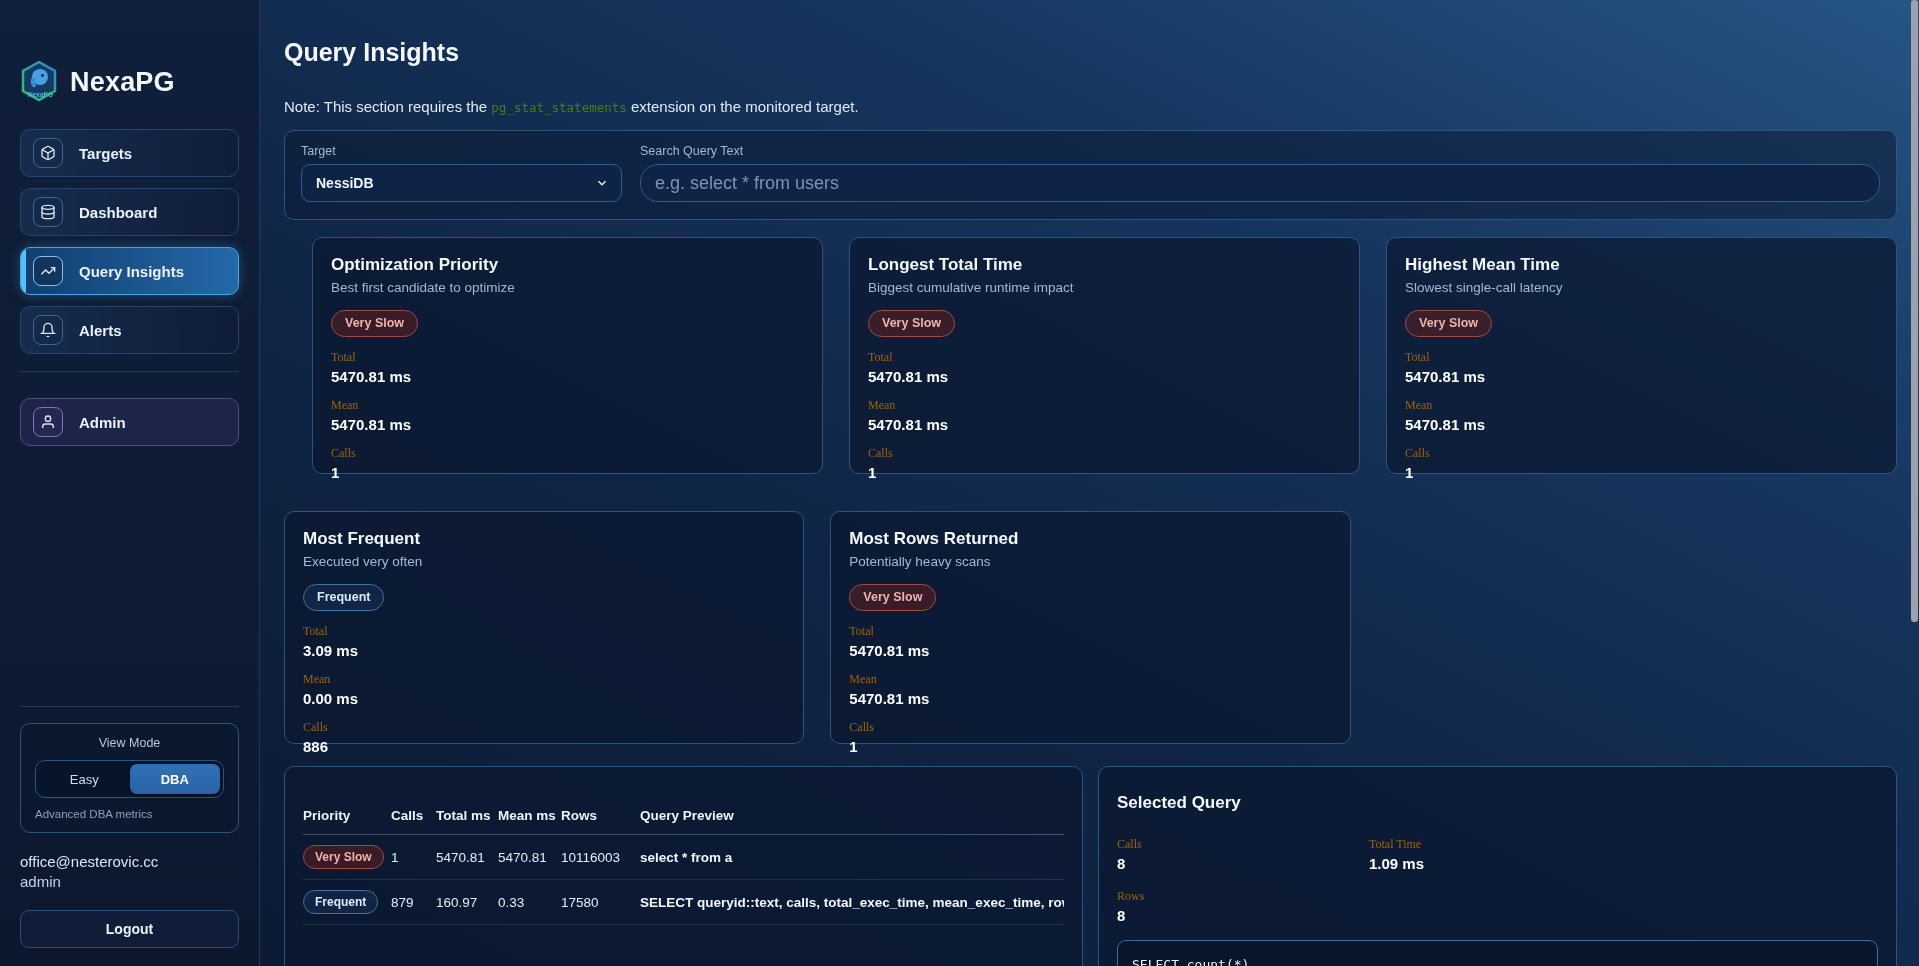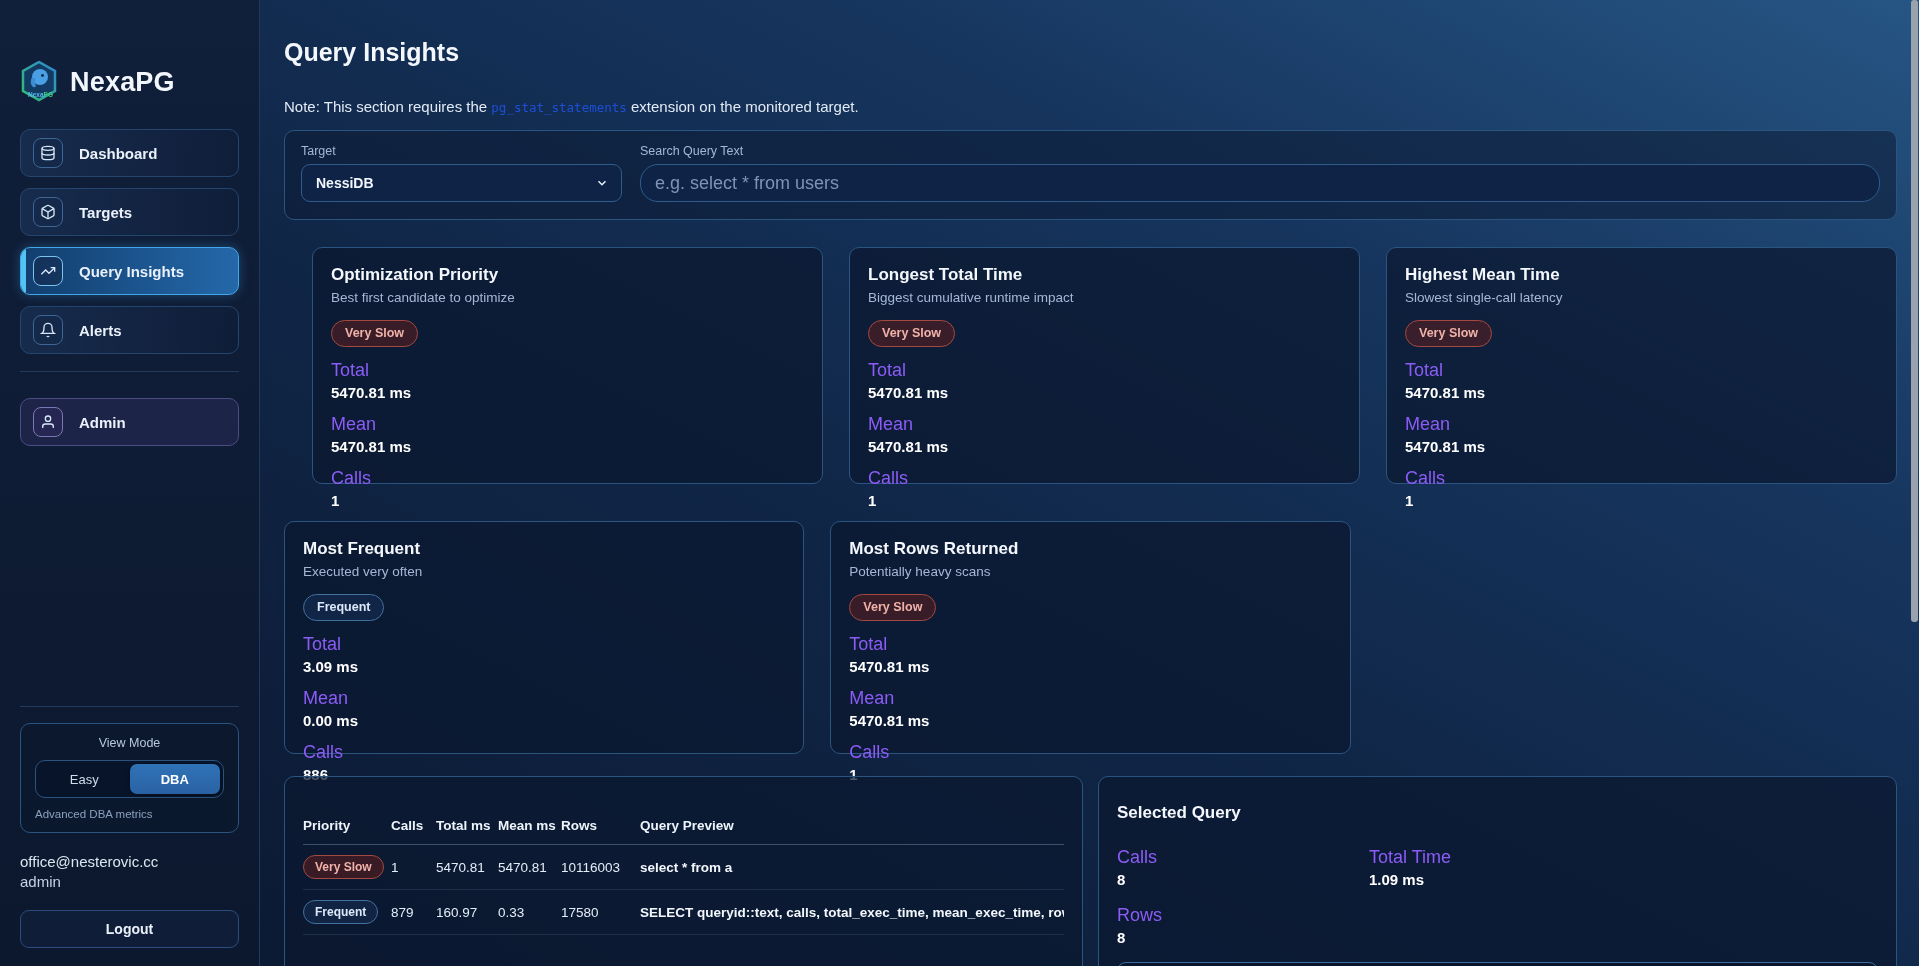--- a/index.html
+++ b/index.html
@@ -82,21 +82,21 @@
   }
   
   .main {
     position:absolute; left:260px; right:0; top:0; bottom:0;
     padding:38px 22px 0 24px; overflow:hidden;
   }
   .page-title { font-size:25px; font-weight:bold; color:#f4f8fd; }
   .note { margin-top:31px; font-size:15px; color:#e2eaf5; }
   .note code {
     font-family:"DejaVu Sans Mono","Liberation Mono",monospace;
-    font-size:12.5px; color:#1d4ed8;
+    font-size:12.5px; color:#4d7c0f;
   }
   .filterbar {
     margin-top:15px; display:flex; gap:18px;
     border:1px solid #2a5580; border-radius:10px;
     background:rgba(13,27,52,.55); padding:13px 16px 17px 16px;
   }
   .field-label { font-size:12.5px; color:#a4b8d6; margin-bottom:6px; }
   .f-target { width:321px; }
   .f-search { flex:1; }
   .select {
@@ -107,37 +107,37 @@
   .select .sel-val { font-size:14px; font-weight:bold; color:#f2f7fd; }
   .select .chev { color:#e8f0fa; display:flex; }
   .search-input {
     width:100%; height:38px; border:1px solid #2f5c8c; border-radius:18px;
     background:#0f2347; color:#e8f0fa; font-size:18px; padding:0 14px;
     font-family:"Liberation Sans", sans-serif; outline:none;
   }
   .search-input::placeholder { color:#7e93b6; }
   
   .cards { display:grid; grid-template-columns:repeat(3,1fr); gap:26px; }
-  .cards.row1 { margin-top:27px;padding-left:28px; }
+  .cards.row1 { margin-top:17px;padding-left:28px; }
   .cards.row2 { margin-top:37px; }
   .card {
     border:1px solid #2a5580; border-radius:10px;
     background:rgba(11,24,47,.72); padding:17px 18px;
   }
   .cards.row1 .card { height:237px; }
   .cards.row2 .card { height:233px; }
   .card h3 { font-size:17px; font-weight:bold; color:#f4f8fd; }
   .card .sub { margin-top:5px; font-size:13.5px; color:#a4b8d6; }
   .badge {
     display:inline-block; margin-top:15px; padding:4px 13px; border-radius:999px;
     font-size:12.5px; font-weight:bold; line-height:1.35;
   }
   .badge.danger { color:#f0b2a8; border:1px solid #a3493f; background:rgba(110,30,25,.45); }
   .badge.info   { color:#dce9fb; border:1px solid #40719f; background:rgba(30,60,105,.35); }
-  .stat-lbl { margin-top:13px; font-size:18px; color:#8b5cf6; }
+  .stat-lbl { margin-top:13px; font-size:12px; color:#a16207;font-family:Liberation Serif, serif; }
   .stat-val { margin-top:3px; font-size:15px; font-weight:bold; color:#ffffff; }
   
   .bottom { margin-top:22px; display:grid; grid-template-columns:repeat(2,1fr); gap:15px; }
   .panel {
     border:1px solid #2a5580; border-radius:10px;
     background:rgba(11,24,47,.72); padding:14px 18px 18px 18px; height:330px;
   }
   .panel h3 { margin-top:12px; font-size:17px; font-weight:bold; }
   table.rq { margin-top:27px; width:100%; border-collapse:collapse; table-layout:fixed; }
   table.rq th {
@@ -187,36 +187,36 @@
         <text x="8" y="36" font-size="6.5" font-weight="bold" fill="#58b6f0">Nexa<tspan fill="#3ecf7a">PG</tspan></text>
       </svg>
     </div>
     <div class="brand-name">NexaPG</div>
   </div>
 
   <nav class="nav">
     <div class="nav-item">
       <span class="ic">
         <svg class="icon" width="16" height="16" viewBox="0 0 24 24" fill="none" stroke="currentColor" stroke-width="2">
+            <path d="M21 16V8a2 2 0 0 0-1-1.73l-7-4a2 2 0 0 0-2 0l-7 4A2 2 0 0 0 3 8v8a2 2 0 0 0 1 1.73l7 4a2 2 0 0 0 2 0l7-4A2 2 0 0 0 21 16z"></path>
+            <polyline points="3.27 6.96 12 12.01 20.73 6.96"></polyline>
+            <line x1="12" y1="22.08" x2="12" y2="12"></line>
+          </svg>
+      </span>
+      <span class="lbl">Targets</span>
+    </div>
+    <div class="nav-item">
+      <span class="ic">
+        <svg class="icon" width="16" height="16" viewBox="0 0 24 24" fill="none" stroke="currentColor" stroke-width="2">
             <ellipse cx="12" cy="5" rx="9" ry="3"></ellipse>
             <path d="M21 12c0 1.66-4 3-9 3s-9-1.34-9-3"></path>
             <path d="M3 5v14c0 1.66 4 3 9 3s9-1.34 9-3V5"></path>
           </svg>
       </span>
       <span class="lbl">Dashboard</span>
-    </div>
-    <div class="nav-item">
-      <span class="ic">
-        <svg class="icon" width="16" height="16" viewBox="0 0 24 24" fill="none" stroke="currentColor" stroke-width="2">
-            <path d="M21 16V8a2 2 0 0 0-1-1.73l-7-4a2 2 0 0 0-2 0l-7 4A2 2 0 0 0 3 8v8a2 2 0 0 0 1 1.73l7 4a2 2 0 0 0 2 0l7-4A2 2 0 0 0 21 16z"></path>
-            <polyline points="3.27 6.96 12 12.01 20.73 6.96"></polyline>
-            <line x1="12" y1="22.08" x2="12" y2="12"></line>
-          </svg>
-      </span>
-      <span class="lbl">Targets</span>
     </div>
     <div class="nav-item active">
       <span class="ic">
         <svg class="icon" width="16" height="16" viewBox="0 0 24 24" fill="none" stroke="currentColor" stroke-width="2">
             <polyline points="22 7 13.5 15.5 8.5 10.5 2 17"></polyline>
             <polyline points="16 7 22 7 22 13"></polyline>
           </svg>
       </span>
       <span class="lbl">Query Insights</span>
     </div>

